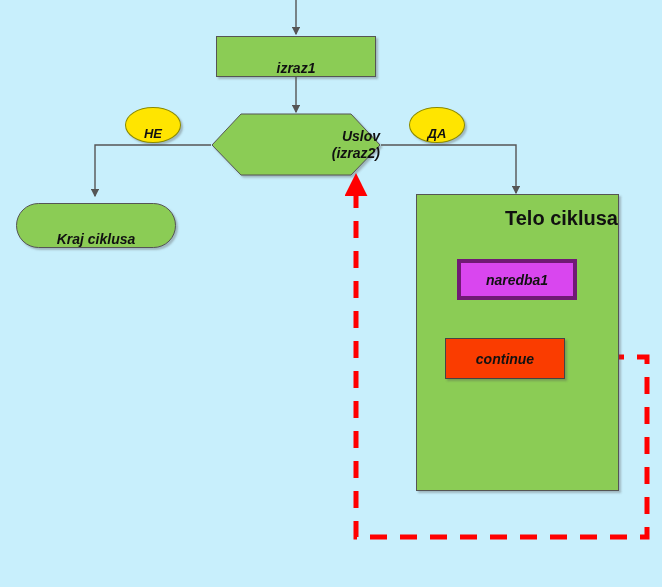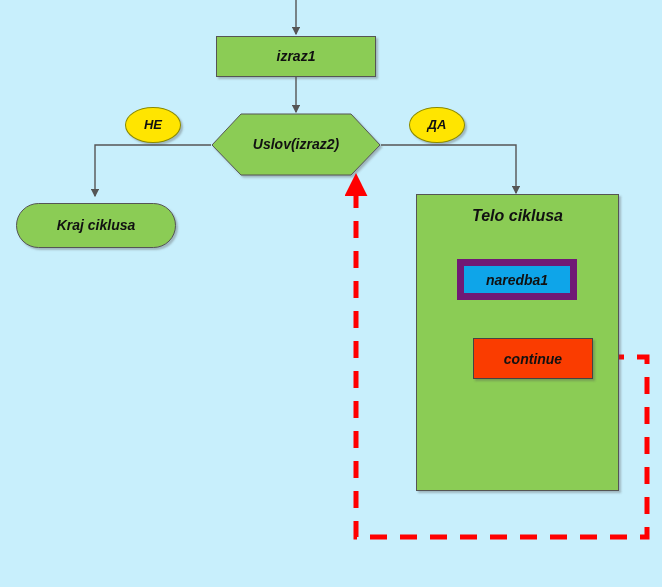--- a/index.html
+++ b/index.html
@@ -24,21 +24,21 @@
     position: absolute;
     left: 0;
     top: 0;
     width: 662px;
     height: 587px;
   }
   .node {
     position: absolute;
     box-sizing: border-box;
     display: flex;
-    align-items: center;
+    align-items: flex-end;
     justify-content: center;
     font-style: italic;
     font-weight: bold;
     color: #111111;
     text-align: center;
     line-height: 1.15;
   }
   .node-rect {
     background: #8bcc55;
     border: 1px solid #555555;
@@ -70,34 +70,33 @@
     background: #8bcc55;
     border: 1px solid #555555;
     box-shadow: 2px 2px 2px rgba(80,80,80,0.35);
     display: block;
   }
   .container-title {
     position: absolute;
     left: 0;
     right: 0;
     top: 12px;
-    text-align: center;
-    font-style: italic;
+    text-align: right;
     font-weight: bold;
-    font-size: 16px;
+    font-size: 20px;
     color: #111111;
   }
   .node-inner {
     position: absolute;
     box-sizing: border-box;
     display: flex;
     align-items: center;
     justify-content: center;
-    background: #0ea5e9;
-    border: 7px solid #701a75;
+    background: #d946ef;
+    border: 4px solid #701a75;
     font-style: italic;
     font-weight: bold;
     font-size: 14px;
     color: #111111;
   }
   .node-inner.highlight {
     background: #fa3c00;
     border: 1px solid #444444;
     box-shadow: 2px 2px 2px rgba(80,80,80,0.35);
   }
@@ -133,21 +132,21 @@
 
     <path d="M 516,298 L 516,335" stroke="#555555" stroke-width="1.4" fill="none" marker-end="url(#arrow-gray)"></path>
 
     <path d="M 577,357 L 647,357 L 647,537 L 356,537 L 356,180" stroke="#ff0000" stroke-width="5" fill="none" stroke-dasharray="17,13" stroke-linecap="butt" marker-end="url(#arrow-red)"></path>
   </svg>
 
   <div class="node node-rect t14" style="left:216px; top:36px; width:160px; height:41px;">
     <span>izraz1</span>
   </div>
 
-  <div class="node node-hex t14" style="left:212px; top:114px; width:168px; height:61px; flex-direction:row;">
+  <div class="node node-hex t14" style="left:212px; top:114px; width:168px; height:61px; flex-direction:column;">
     <span class="hex-label">Uslov</span>
     <span class="hex-label">(izraz2)</span>
   </div>
 
   <div class="node node-ellipse" style="left:409px; top:107px; width:56px; height:36px;">
     <span>ДА</span>
   </div>
 
   <div class="node node-ellipse" style="left:125px; top:107px; width:56px; height:36px;">
     <span>НЕ</span>
@@ -157,19 +156,19 @@
     <span>Kraj ciklusa</span>
   </div>
 
   <div class="node-container" style="position:absolute; left:416px; top:194px; width:201px; height:295px;">
     <div class="container-title">Telo ciklusa</div>
 
     <div class="node-inner" style="left:40px; top:64px; width:120px; height:41px;">
       <span>naredba1</span>
     </div>
 
-    <div class="node-inner highlight" style="left:56px; top:143px; width:120px; height:41px;">
+    <div class="node-inner highlight" style="left:28px; top:143px; width:120px; height:41px;">
       <span>continue</span>
     </div>
 
   </div>
 
 </div>
 
 </body></html>

